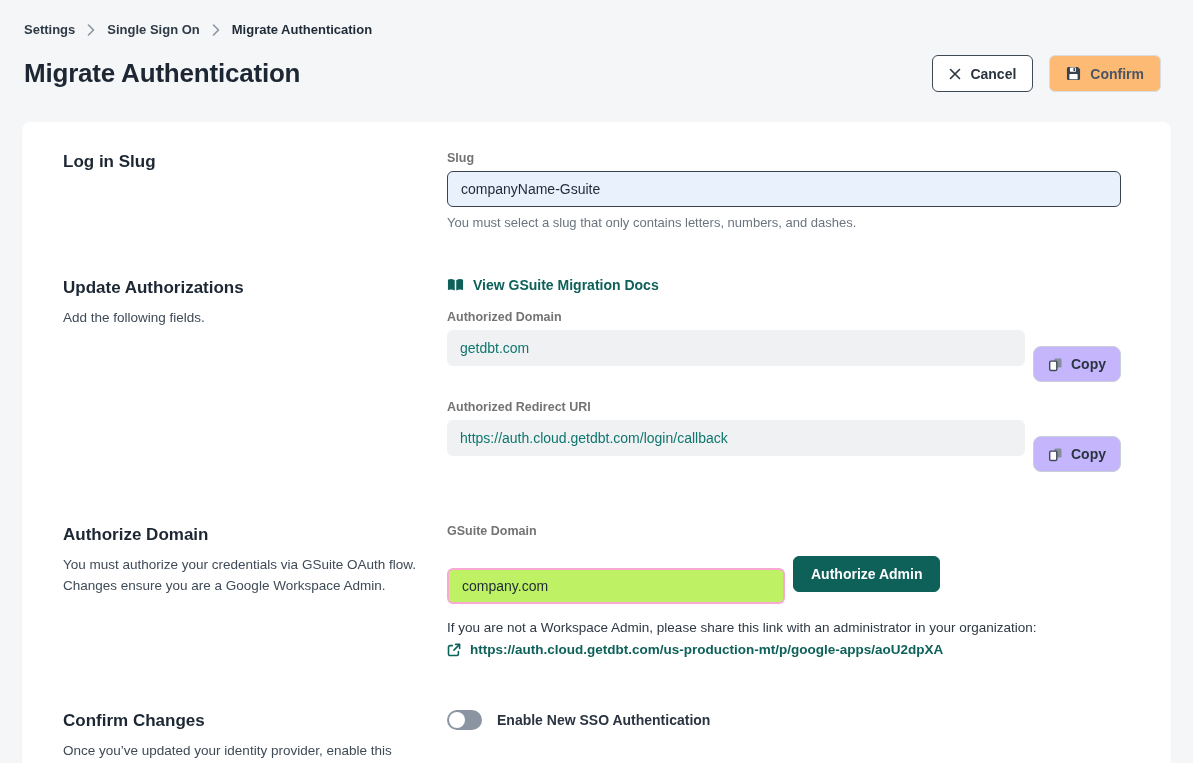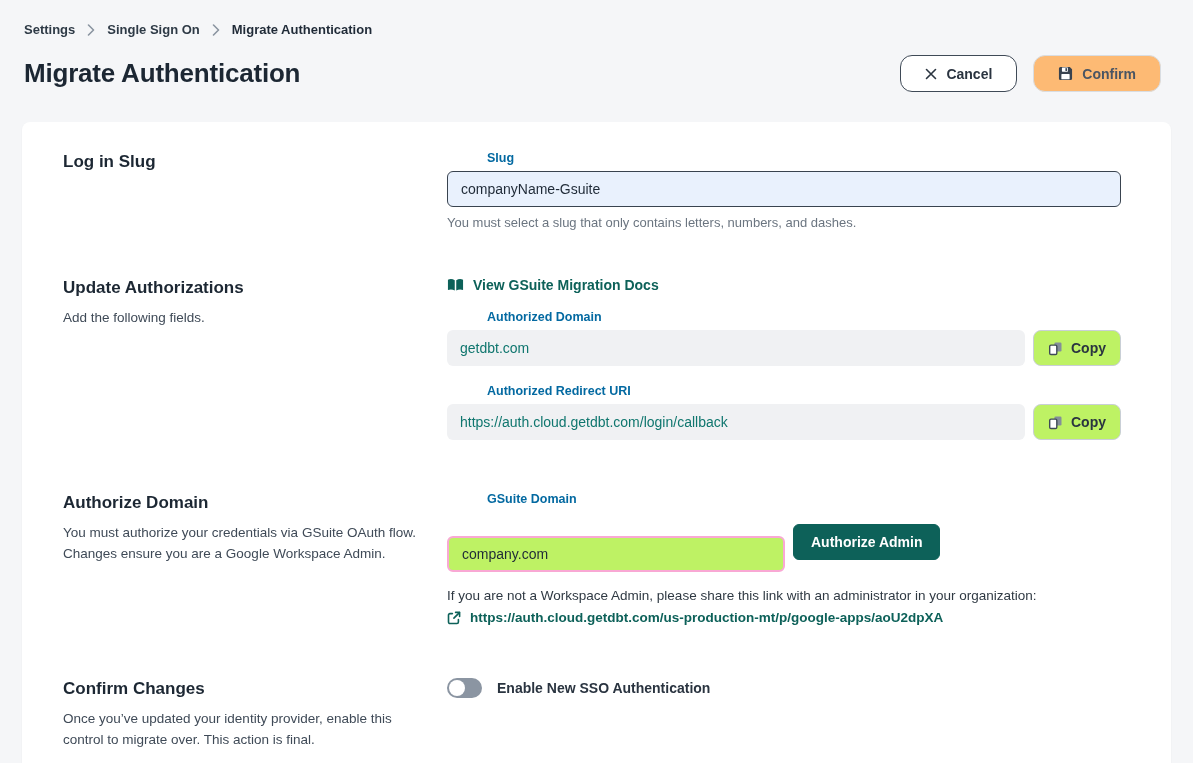--- a/index.html
+++ b/index.html
@@ -13,56 +13,56 @@
   
   .header { padding: 22px 32px 0 24px; }
   .breadcrumb { display: flex; align-items: center; gap: 12px; font-size: 13px; font-weight: 600; color: #2e3a46; }
   .breadcrumb .crumb { cursor: pointer; }
   .breadcrumb .crumb.current { font-weight: 700; color: #1f2a37; }
   .breadcrumb .sep { display: flex; align-items: center; }
   .title-row { display: flex; align-items: center; justify-content: space-between; margin-top: 18px; }
   .page-title { font-size: 26px; font-weight: 700; color: #1c2733; letter-spacing: -0.2px; }
   .header-actions { display: flex; gap: 16px; }
   .btn { display: inline-flex; align-items: center; gap: 9px; font-size: 14px; font-weight: 600;
-         border-radius: 12px; padding: 0 24px; height: 37px; cursor: pointer; background: #ffffff; }
+         border-radius: 6px; padding: 0 16px; height: 37px; cursor: pointer; background: #ffffff; }
   .btn-cancel { border: 1px solid #3f4a57; color: #2a3440; }
   .btn-confirm { border: 1px solid #d9dde2; background: #fdba74; color: #4a5563; }
   
   .card {
     margin: 30px 22px 0 22px;
     background: #ffffff;
     border-radius: 8px;
     box-shadow: 0 1px 2px rgba(20,30,40,.05);
     padding: 29px 50px 23px 41px;
   }
   .section { display: grid; grid-template-columns: 384px 1fr; }
   .section-left { padding-right: 30px; }
   .section-heading { font-size: 17px; font-weight: 700; color: #1c2733; line-height: 22px; }
   .section-desc { margin-top: 8px; font-size: 13.5px; line-height: 21px; color: #3f4a57; }
   .mb-r1 { margin-bottom: 47px; }
   .mb-r2 { margin-bottom: 52px; }
   .mb-r3 { margin-bottom: 53px; }
   
-  .field-label { font-size: 12.5px; font-weight: 700; color: #0369a1; margin-bottom: 6px; margin-left: 40px; }
+  .field-label { font-size: 12.5px; font-weight: 700; color: #737373; margin-bottom: 6px; }
   .text-input {
     width: 100%; height: 36px; border-radius: 6px; font-size: 14px; color: #1f2a37;
     padding: 8px 13px; font-family: "Liberation Sans", sans-serif; outline: none;
   }
   .input-slug { border: 1px solid #39434f; background: #e9f1fd; }
   .input-plain { border: 2px solid #f9a8d4; background: #bef264; margin-top: 24px; }
   .help-text { margin-top: 8px; font-size: 13px; color: #6b7580; }
   .readonly-row { display: flex; gap: 8px; align-items: stretch; }
   .readonly-field {
     flex: 1; height: 36px; background: #f0f1f3; border-radius: 6px;
     display: flex; align-items: center; padding: 0 13px; font-size: 14px; color: #0f766e;
   }
   .btn-copy {
     display: inline-flex; align-items: center; gap: 8px; height: 36px; padding: 0 14px;
-    background: #bef264; border: 1px solid #c9cfd6; border-radius: 8px;
-    font-size: 14px; font-weight: 600; color: #2a3440; cursor: pointer; flex: 0 0 auto;
+    background: #c4b5fd; border: 1px solid #c9cfd6; border-radius: 8px;
+    font-size: 14px; font-weight: 600; color: #2a3440; cursor: pointer; flex: 0 0 auto; margin-top: 16px;
   }
   .docs-link { display: inline-flex; align-items: center; gap: 9px; color: #0d6159;
     font-size: 14px; font-weight: 700; cursor: pointer; text-decoration: none; }
   .mt-14 { margin-top: 14px; }
   .mt-18 { margin-top: 18px; }
   .authorize-row { display: flex; gap: 8px; align-items: center; }
   .input-gsuite { width: 338px; }
   .btn-authorize {
     height: 36px; padding: 0 17px; background: #0d6159; border: 1px solid #0d6159;
     color: #ffffff; font-size: 14px; font-weight: 700; border-radius: 6px; cursor: pointer;

